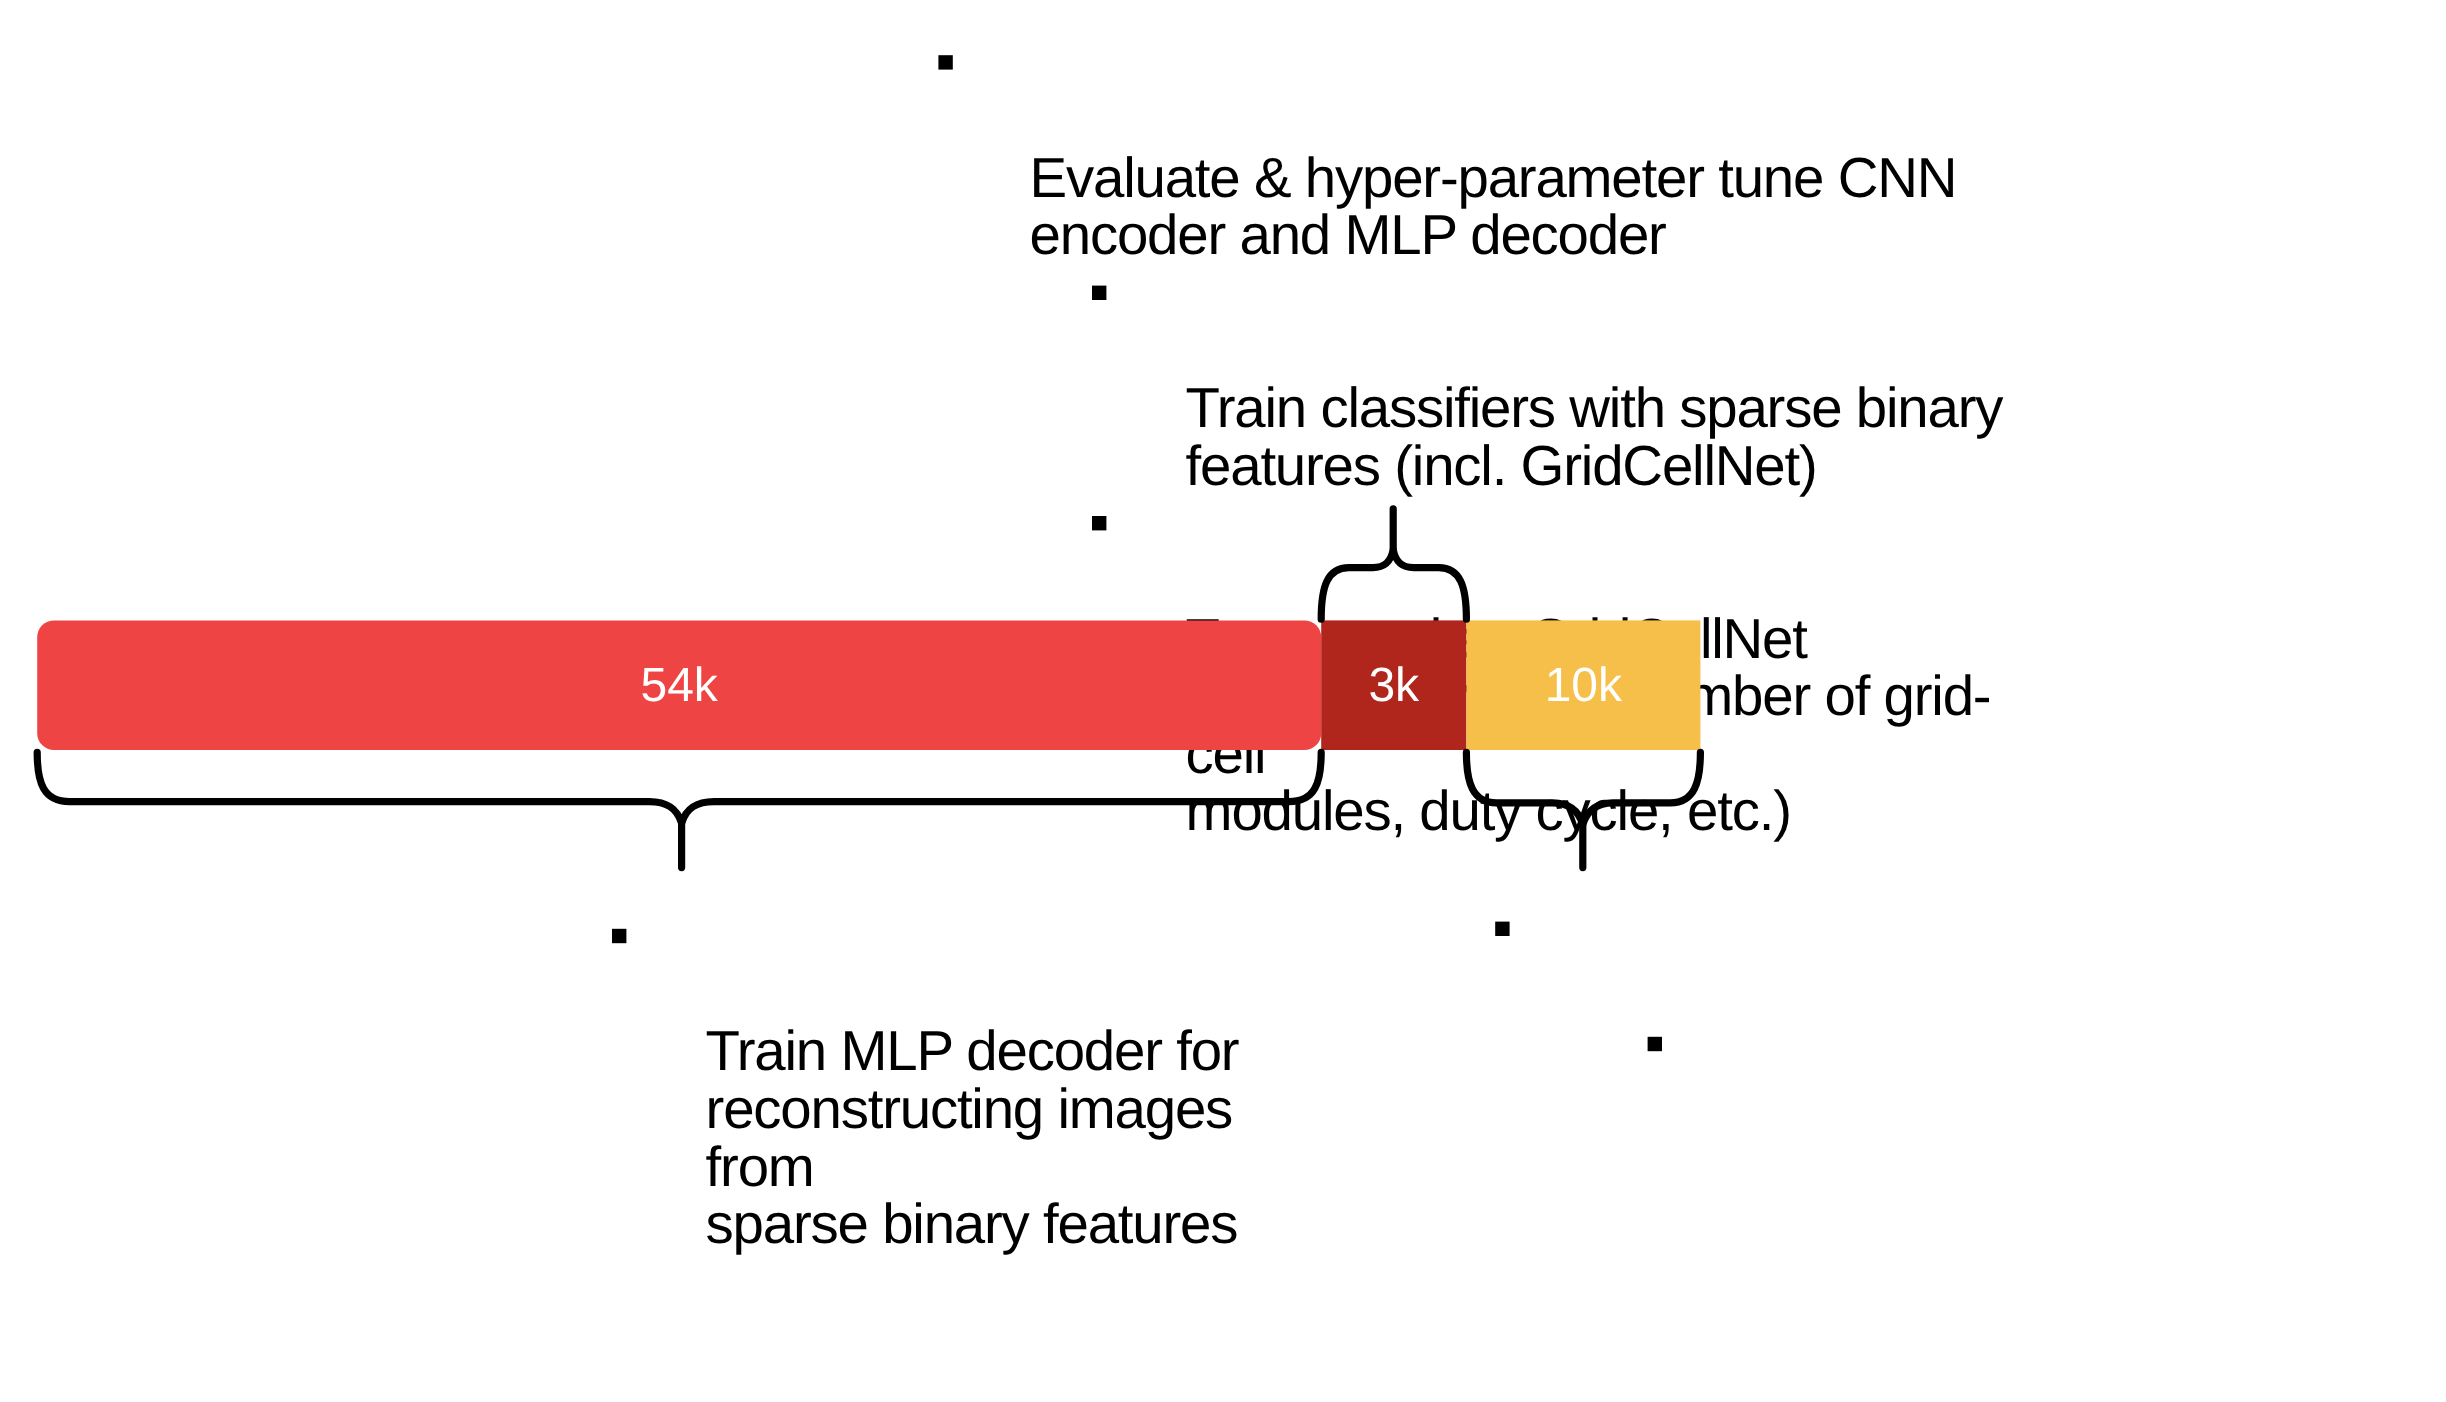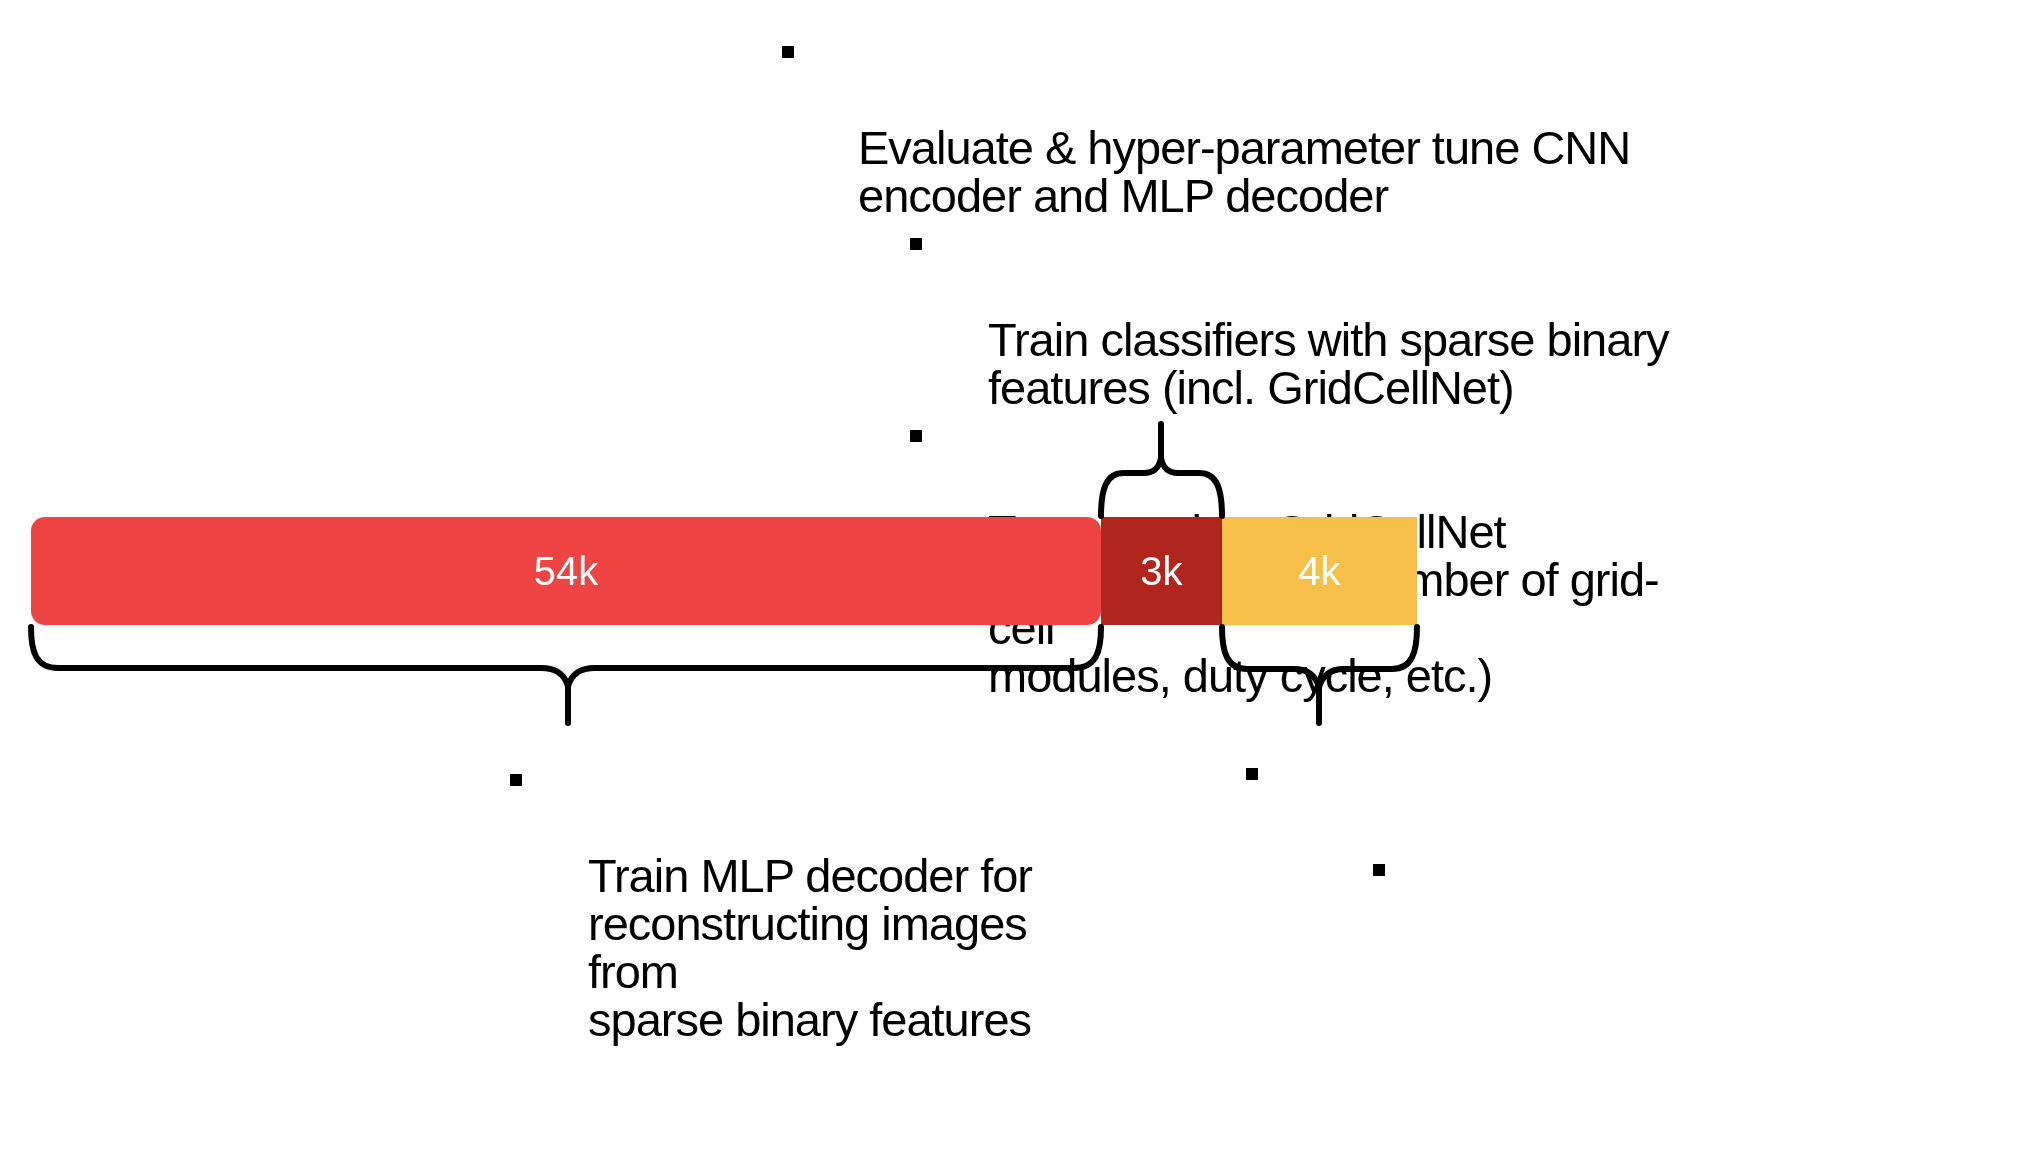--- a/index.html
+++ b/index.html
@@ -98,21 +98,21 @@
   </div>
 
   <div id="dataset-bar">
     <div class="bar-segment" style="width: 77.2%; background: #ef4444; border-radius: 14px;">
       <span class="seg-label">54k</span>
     </div>
     <div class="bar-segment" style="width: 8.73%; background: rgb(177, 38, 28);">
       <span class="seg-label">3k</span>
     </div>
     <div class="bar-segment" style="width: 14.07%; background: rgb(245, 191, 73);">
-      <span class="seg-label">4k</span>
+      <span class="seg-label">10k</span>
     </div>
   </div>
 
   <svg id="braces" viewBox="0 0 2038 1168" xmlns="http://www.w3.org/2000/svg">
 
     <line x1="1161" y1="424" x2="1161" y2="457"></line>
     <path d="M 1101 516 C 1101 489, 1106 473, 1124 473 L 1144 473 C 1154 473, 1159 468, 1161 458
          C 1163 468, 1168 473, 1178 473 L 1199 473 C 1217 473, 1222 489, 1222 516"></path>
 
     <path d="M 31 627 C 31 652, 36 668, 58 668 L 541 668 C 555 668, 564 673, 568 686

